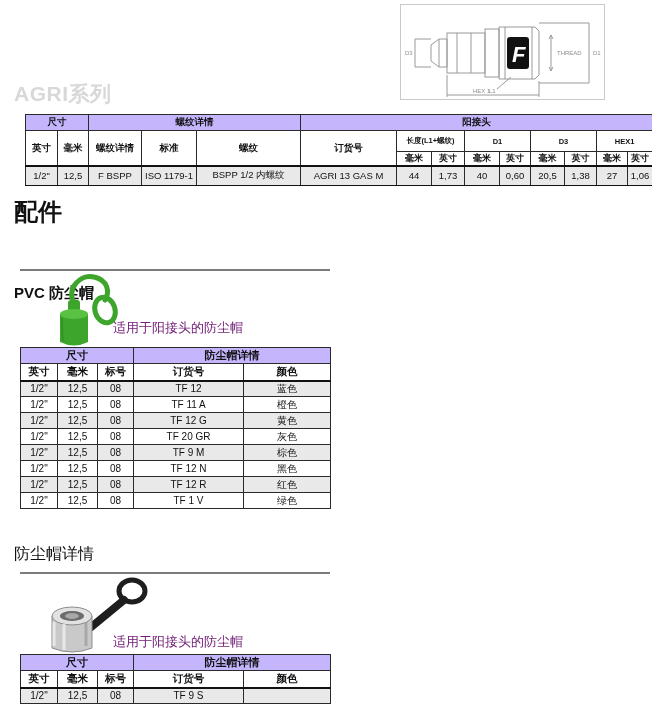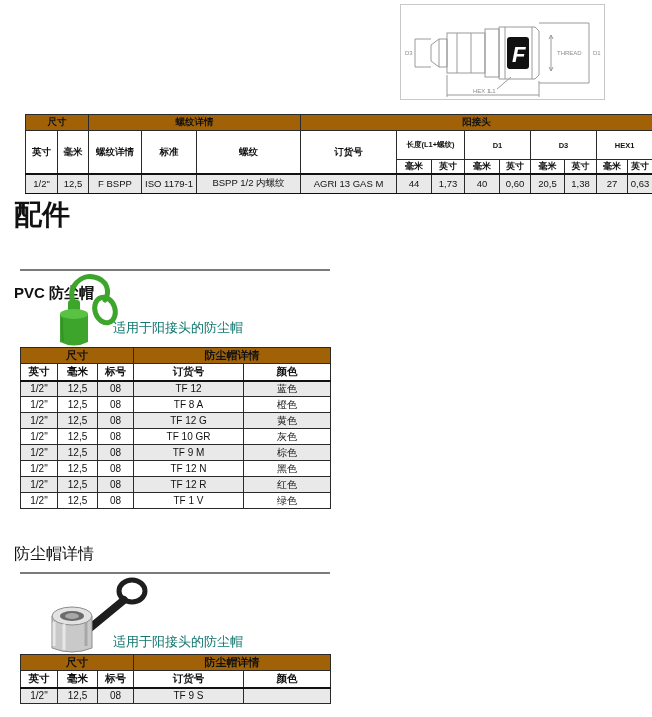--- a/index.html
+++ b/index.html
@@ -6,42 +6,42 @@
   body { background:#fff; font-family:"Liberation Sans", sans-serif; }
   .page { position:relative; width:652px; height:717px; background:#fff; overflow:hidden; }
 
   
   .diagram-box { position:absolute; left:400px; top:4px; width:205px; height:96px;
                  border:1px solid #c9c9c9; background:#fff; }
 
   
   .series-title { position:absolute; left:14px; top:80px; font-size:21px; font-weight:bold;
                   color:#d8d8d8; letter-spacing:0.5px; }
-  .acc-title    { position:absolute; left:14px; top:196px; font-size:28px; font-weight:bold; color:#111;font-family:Liberation Mono, monospace; }
+  .acc-title    { position:absolute; left:14px; top:196px; font-size:24px; font-weight:bold; color:#111;font-family:Liberation Mono, monospace; }
   .pvc-subtitle { position:absolute; left:14px; top:240px; font-size:15px; font-weight:bold; color:#111;margin-top:44px; }
   .details-title{ position:absolute; left:14px; top:544px; font-size:16px; font-weight:normal; color:#111; }
 
   .rule { position:absolute; left:20px; width:310px; height:2px; background:#7b7b7b; }
   .rule1 { top:269px; } .rule2 { top:572px; }
 
   .figure1 { position:absolute; left:48px; top:272px; }
   .figure2 { position:absolute; left:40px; top:576px; }
-  .caption { position:absolute; left:113px; font-size:13px; color:#0f766e; }
+  .caption { position:absolute; left:113px; font-size:13px; color:#701a75; }
   .caption1 { top:319px; } .caption2 { top:633px; }
 
   
   table { border-collapse:collapse; table-layout:fixed; }
   td { border:1px solid #2a2a2a; text-align:center; vertical-align:middle; color:#111;
        overflow:hidden; white-space:nowrap; }
-  .yl { background:#a16207; font-weight:bold; font-size:11px; height:16px; }
+  .yl { background:#c4b5fd; font-weight:bold; font-size:11px; height:16px; }
 
   .main-table { position:absolute; left:25px; top:114px; width:627px; }
   .main-table td { font-size:9.5px; }
   .main-table .sub { font-weight:bold; font-size:9.5px; height:14px; background:#fff; }
-  .main-table .dim { font-weight:bold; font-size:7.5px; height:29px; background:#fff; }
+  .main-table .dim { font-weight:bold; font-size:7.5px; height:21px; background:#fff; }
   .main-table .unit { font-weight:bold; font-size:9px; height:13px; background:#fff; border-bottom:2px solid #111; }
   .main-table .sub.deep { border-bottom:2px solid #111; }
   .main-table .data td { background:#e9e9e9; height:19px; font-size:9.5px; border-bottom:1.5px solid #111; }
 
   .acc-table { position:absolute; left:20px; width:310px; }
   .acc-table .yl { height:15px; font-size:11px; }
   .acc-table .hdr td { background:#fff; font-weight:bold; font-size:10.5px; height:17px; border-bottom:2px solid #111; }
   .acc-table .r td { font-size:10px; height:16px; }
   .acc-table .r.even td { background:#e9e9e9; }
   .acc-table .r.odd  td { background:#ffffff; }
@@ -91,20 +91,21 @@
       <line class="dline" x1="110" y1="72" x2="96" y2="84"></line>
       <text class="dtext" x="72" y="88">HEX 1</text>
 
       <line class="dline" x1="46" y1="90" x2="138" y2="90"></line>
       <line class="dline" x1="46" y1="70" x2="46" y2="92"></line>
       <line class="dline" x1="138" y1="76" x2="138" y2="92"></line>
       <text class="dtext" x="88" y="88">L1</text>
     </svg>
   </div>
 
+  <div class="series-title">AGRI系列</div>
 
   <table class="main-table">
     <colgroup>
       <col style="width:32px">
         <col style="width:31px">
         <col style="width:53px">
         <col style="width:55px">
       <col style="width:104px">
         <col style="width:96px">
         <col style="width:35px">
@@ -151,21 +152,21 @@
       <td>ISO 1179-1</td>
       <td>BSPP 1/2 内螺纹</td>
       <td>AGRI 13 GAS M</td>
       <td>44</td>
       <td>1,73</td>
       <td>40</td>
       <td>0,60</td>
       <td>20,5</td>
       <td>1,38</td>
       <td>27</td>
-      <td>0,63</td>
+      <td>1,06</td>
     </tr>
   </tbody>
     </table>
 
   <div class="acc-title">配件</div>
   <div class="pvc-subtitle">PVC 防尘帽</div>
 
   <div class="rule rule1"></div>
 
   <div class="figure1">
@@ -204,35 +205,35 @@
       <td>1/2"</td>
           <td>12,5</td>
           <td>08</td>
           <td>TF 12</td>
           <td>蓝色</td>
     </tr>
     <tr class="r odd">
       <td>1/2"</td>
           <td>12,5</td>
           <td>08</td>
-          <td>TF 8 A</td>
+          <td>TF 11 A</td>
           <td>橙色</td>
     </tr>
     <tr class="r even">
       <td>1/2"</td>
           <td>12,5</td>
           <td>08</td>
           <td>TF 12 G</td>
           <td>黄色</td>
     </tr>
     <tr class="r odd">
       <td>1/2"</td>
           <td>12,5</td>
           <td>08</td>
-          <td>TF 10 GR</td>
+          <td>TF 20 GR</td>
           <td>灰色</td>
     </tr>
     <tr class="r even">
       <td>1/2"</td>
           <td>12,5</td>
           <td>08</td>
           <td>TF 9 M</td>
           <td>棕色</td>
     </tr>
     <tr class="r odd">

